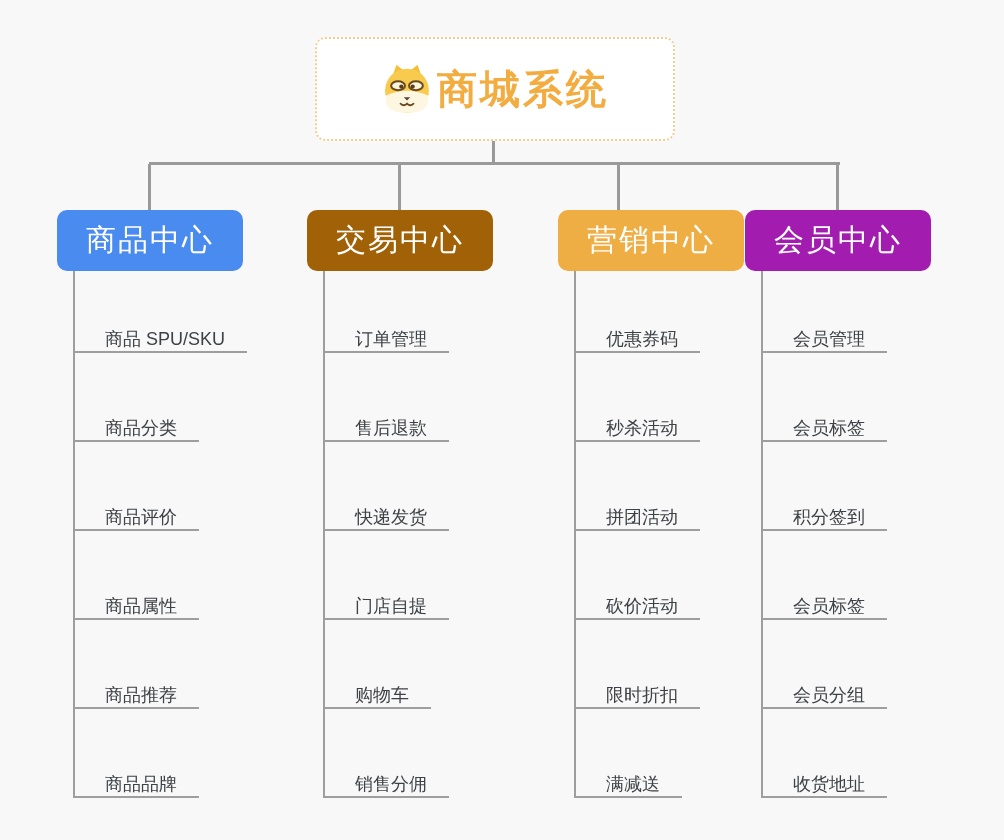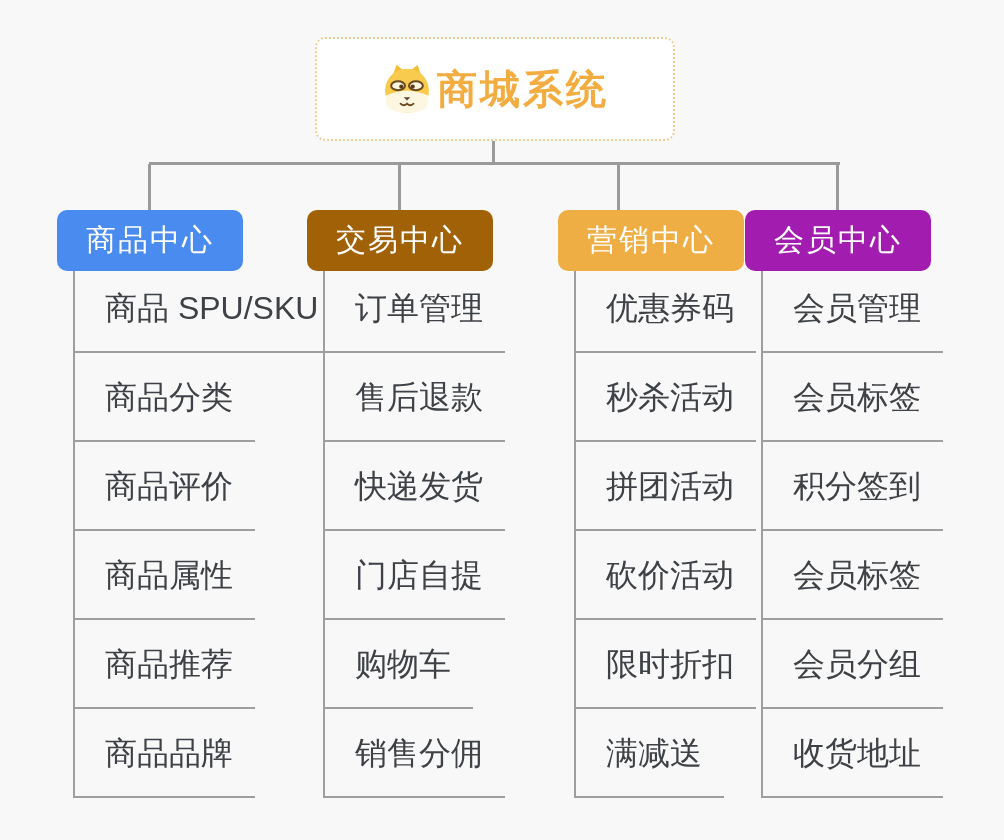--- a/index.html
+++ b/index.html
@@ -35,23 +35,23 @@
     width:186px; height:61px; border-radius:10px;
     color:#FFFFFF; font-size:30px; letter-spacing:2px;
     display:flex; align-items:center; justify-content:center;
   }
 
   .vline { position:absolute; left:16px; top:61px; width:2px; height:527px; background:#9E9E9E; }
 
   .leaf {
     position:absolute; left:16px; height:48px; box-sizing:border-box;
     display:flex; align-items:flex-end;
-    padding:0 22px 20px 32px;
+    padding:0 22px 0 32px;
     border-bottom:2px solid #9E9E9E;
-    font-size:32px; color:#3E4145; white-space:nowrap;
+    font-size:18px; color:#3E4145; white-space:nowrap;
   }
   .r0 { top:95px; }  .r1 { top:184px; } .r2 { top:273px; }
   .r3 { top:362px; } .r4 { top:451px; } .r5 { top:540px; }
 </style>
 </head>
 <body>
 
 <div id="canvas">
 
   <div class="connector" id="root-stem"></div>

